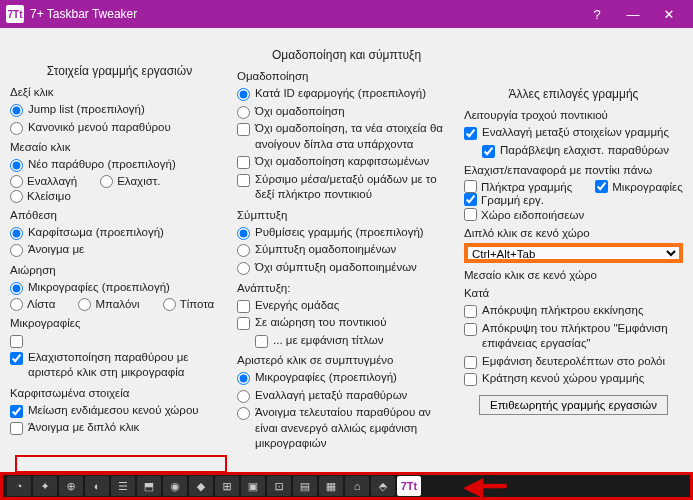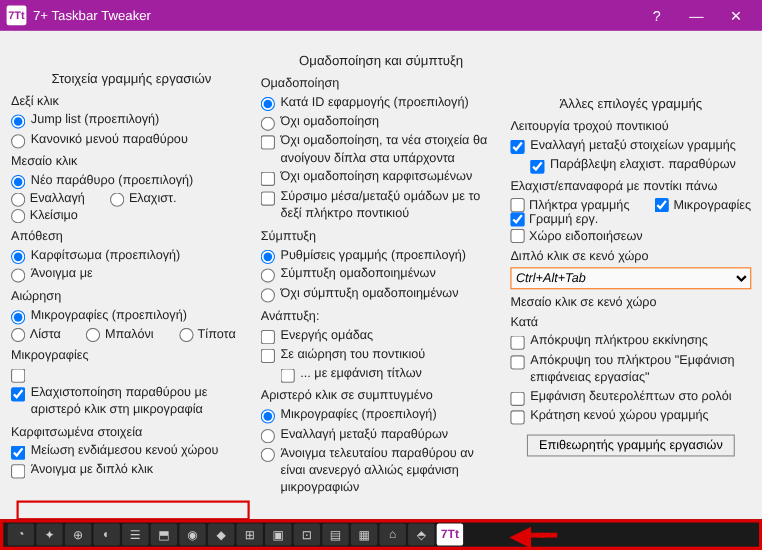--- a/index.html
+++ b/index.html
@@ -11,21 +11,21 @@
 .content { display: flex; padding: 8px 10px 0 10px; gap: 8px; height: 438px; align-items: center; }
 .col { flex: 1; font-size: 11.5px; color: #222; }
 .colhead { text-align: center; font-size: 12px; margin-bottom: 8px; }
 .grp-title { margin: 6px 0 4px 0; font-size: 11.5px; }
 .row { display: flex; align-items: flex-start; margin: 2px 0; line-height: 1.35; }
 .row input[type=radio], .row input[type=checkbox] { margin-right: 5px; margin-top: 2px; flex-shrink: 0; }
 .inline-row { display: flex; flex-wrap: wrap; gap: 2px 23px; }
 .inline-row label { display: flex; align-items: center; font-size: 11.5px; }
 .inline-row input { margin-right: 4px; }
 .indent { margin-left: 18px; }
-select { width: 100%; font-size: 11.5px; height: 20px; background: #fafafa; border: 1px solid #f97316; font-style: italic; }
+select { width: 100%; font-size: 11.5px; height: 20px; background: #fafafa; border: 4px solid #f97316; }
 .btn { display: block; margin: 8px auto 0 auto; padding: 3px 10px; font-size: 11.5px; border: 1px solid #888; background: #efefef; cursor: pointer; }
 .redbox { position: absolute; left: 15px; top: 455px; width: 212px; height: 18px; border: 2px solid #d00; pointer-events: none; }
 .taskbar { position: absolute; bottom: 0; left: 0; right: 0; height: 28px; background: #1a1a1a; display: flex; align-items: center; padding: 0 4px; gap: 2px; border: 3px solid #d00; }
 .ticon2 { width: 24px; height: 20px; background: #333; border-radius: 2px; display: flex; align-items: center; justify-content: center; color: #ccc; font-size: 11px; }
 .arrow { color: #d00; font-size: 26px; margin-left: 40px; letter-spacing: -4px; }
 label { cursor: default; }
 </style>
 </head>
 <body>
 

